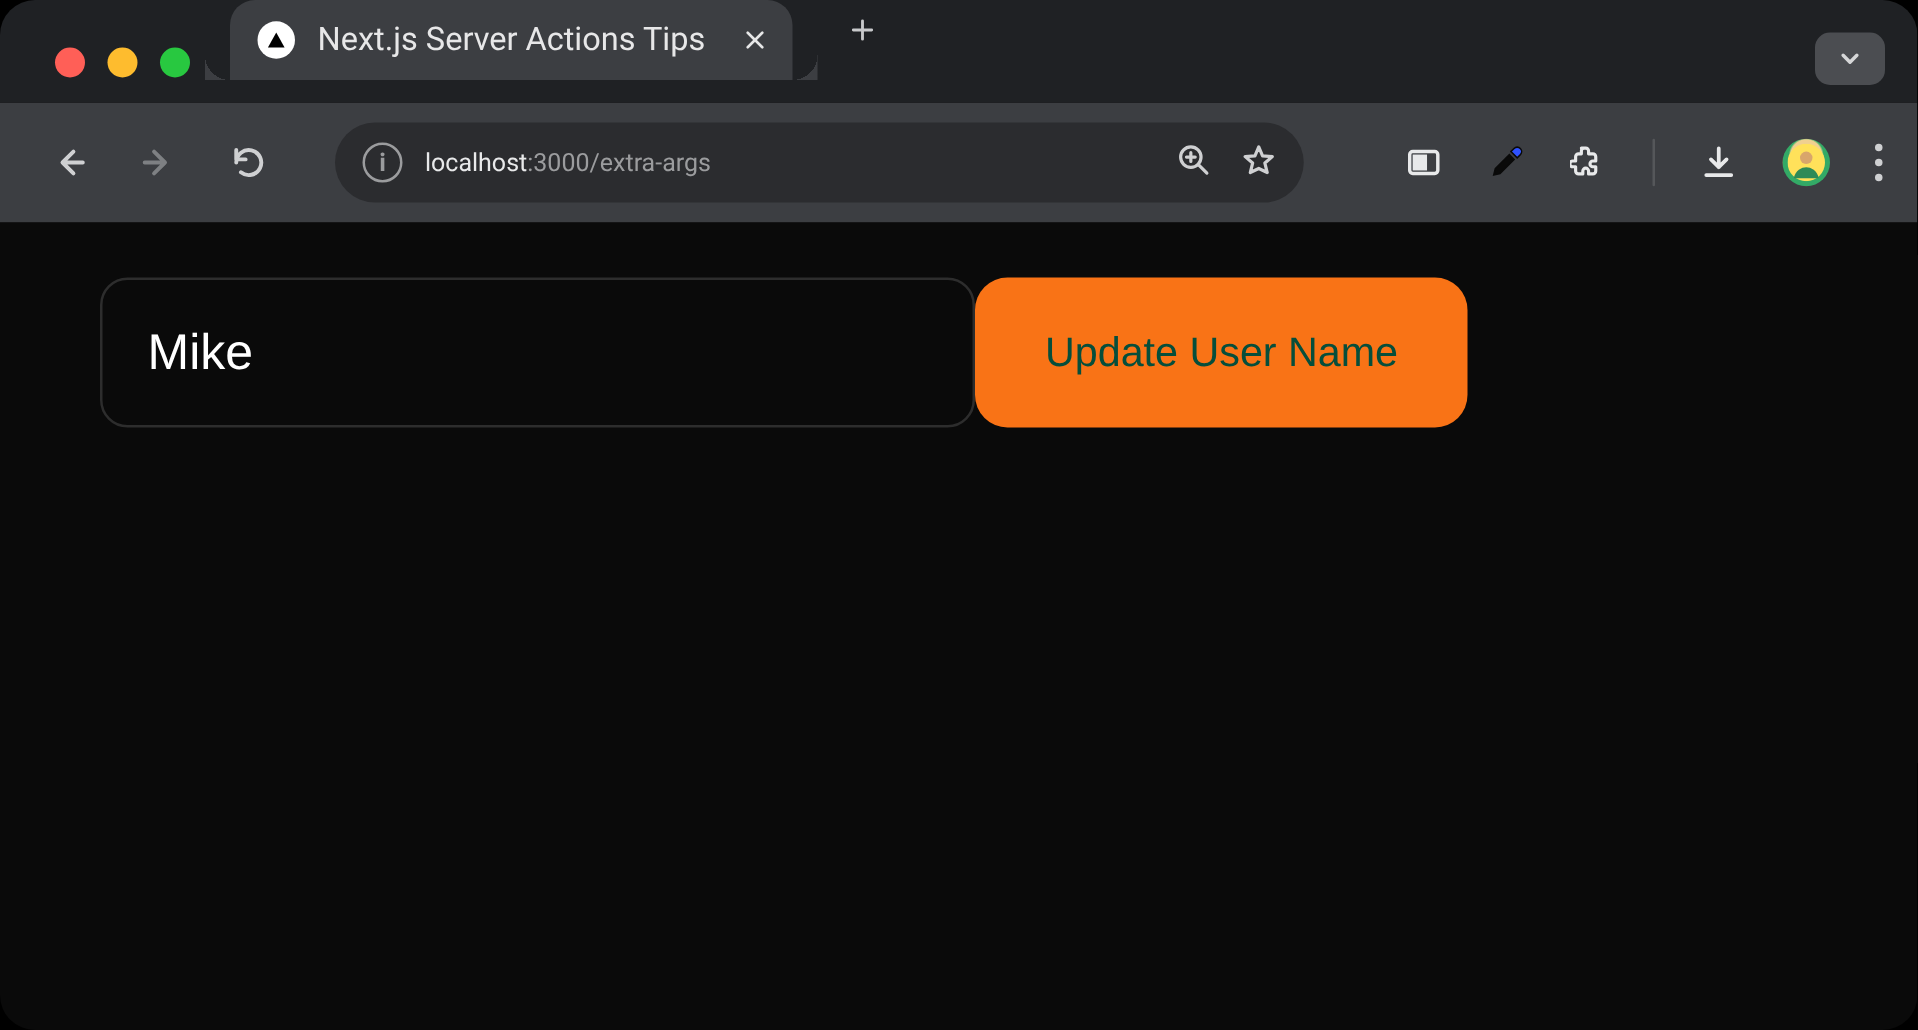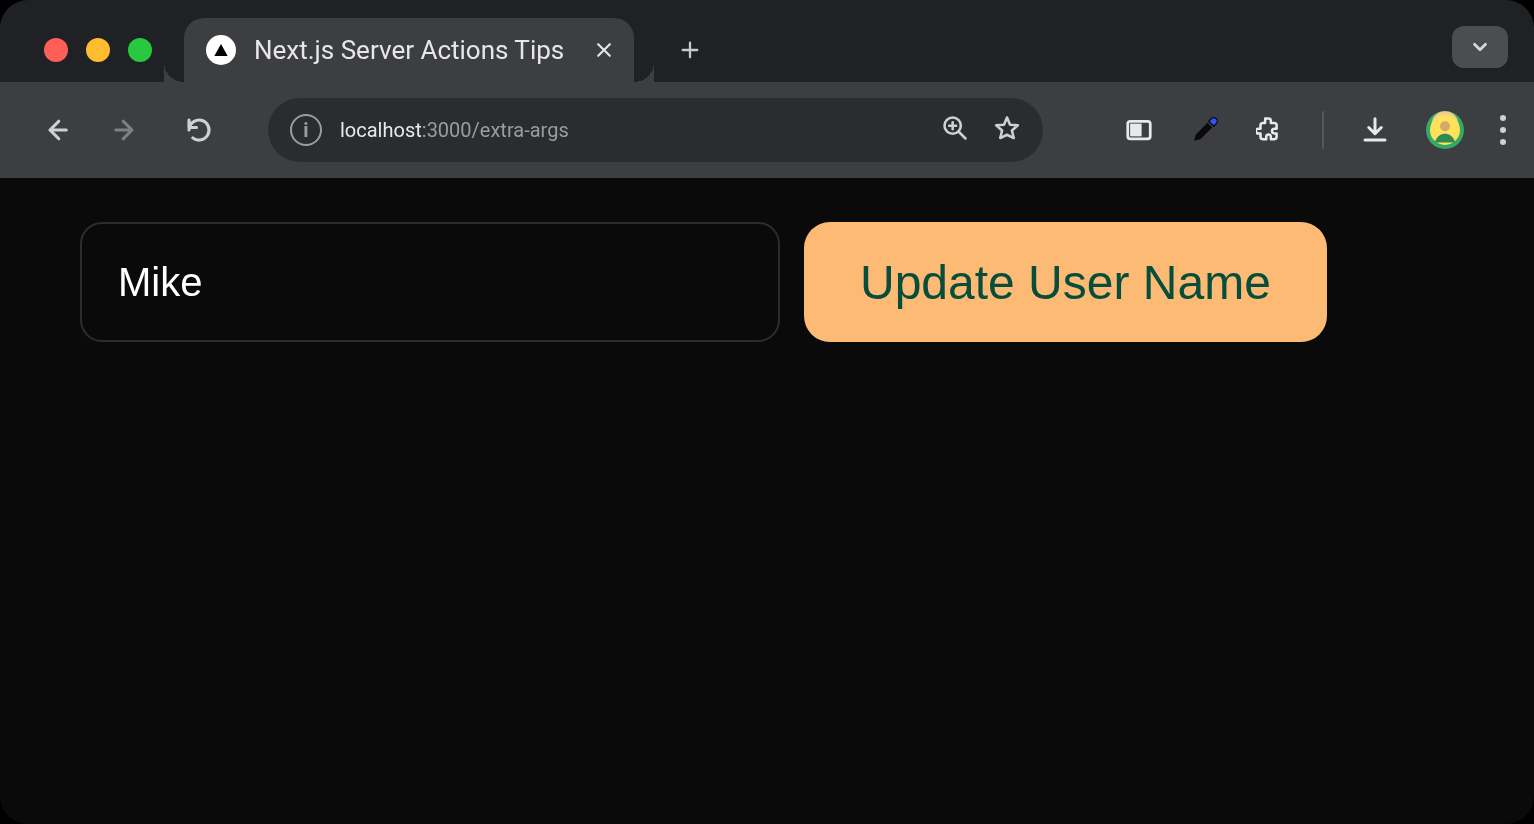--- a/index.html
+++ b/index.html
@@ -11,21 +11,21 @@
     background: #000;
     border-radius: 28px;
     overflow: hidden;
     display: flex; flex-direction: column;
   }
 
   
   .tabstrip {
     height: 82px;
     background: #1f2124;
-    display: flex; align-items: flex-end;
+    display: flex; 
     padding-left: 26px;
     position: relative;
   }
   .traffic-lights {
     display: flex; gap: 18px; align-items: center;
     position: absolute; left: 44px; top: 38px;
   }
   .tl { width: 24px; height: 24px; border-radius: 50%; }
   .tl.red { background: #ff5f57; }
   .tl.yellow { background: #febc2e; }
@@ -128,38 +128,38 @@
   }
   .menu-dots { display:flex; flex-direction:column; gap:6px; }
   .menu-dots span { width:6px; height:6px; border-radius:50%; background:#cfd0d2; }
 
   
   .viewport {
     flex:1;
     background:#0a0a0a;
     padding: 44px 80px;
   }
-  .form-row { display:flex; gap: 24px; align-items:stretch; }
+  .form-row { display:flex; align-items:stretch; }
   .name-input {
     width: 700px; height: 120px;
     background: transparent;
     border: 2px solid #2d2d2d;
     border-radius: 22px;
     color: #fff; font-size: 40px;
     padding: 0 36px;
     outline: none;
   }
   .update-btn {
     height: 120px;
     padding: 0 56px;
     border: none;
     border-radius: 26px;
-    background: #fdba74;
+    background: #f97316;
     color: #064e3b;
-    font-size: 48px;
+    font-size: 33px;
     font-weight: 500;
     cursor: pointer;
   }
 </style>
 </head>
 <body>
 
 <div class="browser">
 
   <div class="tabstrip">

